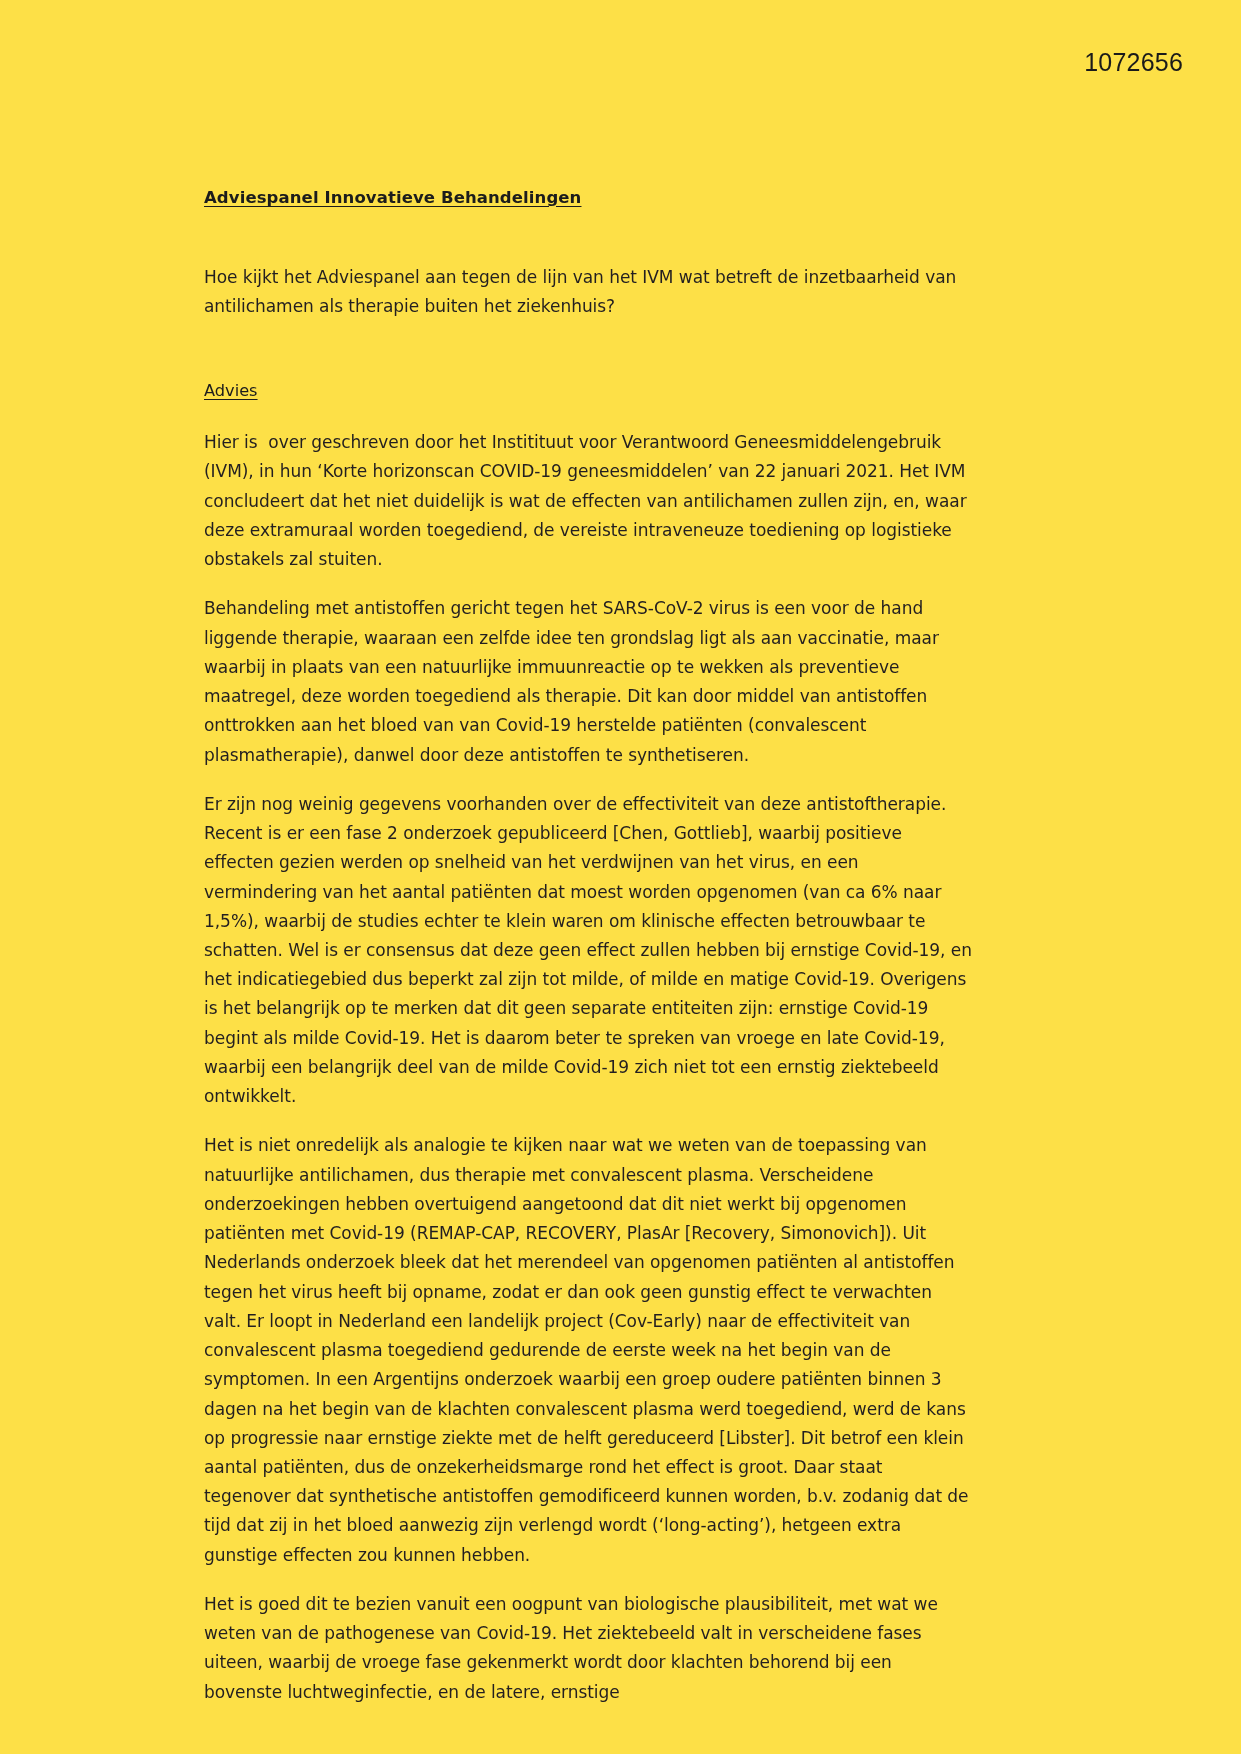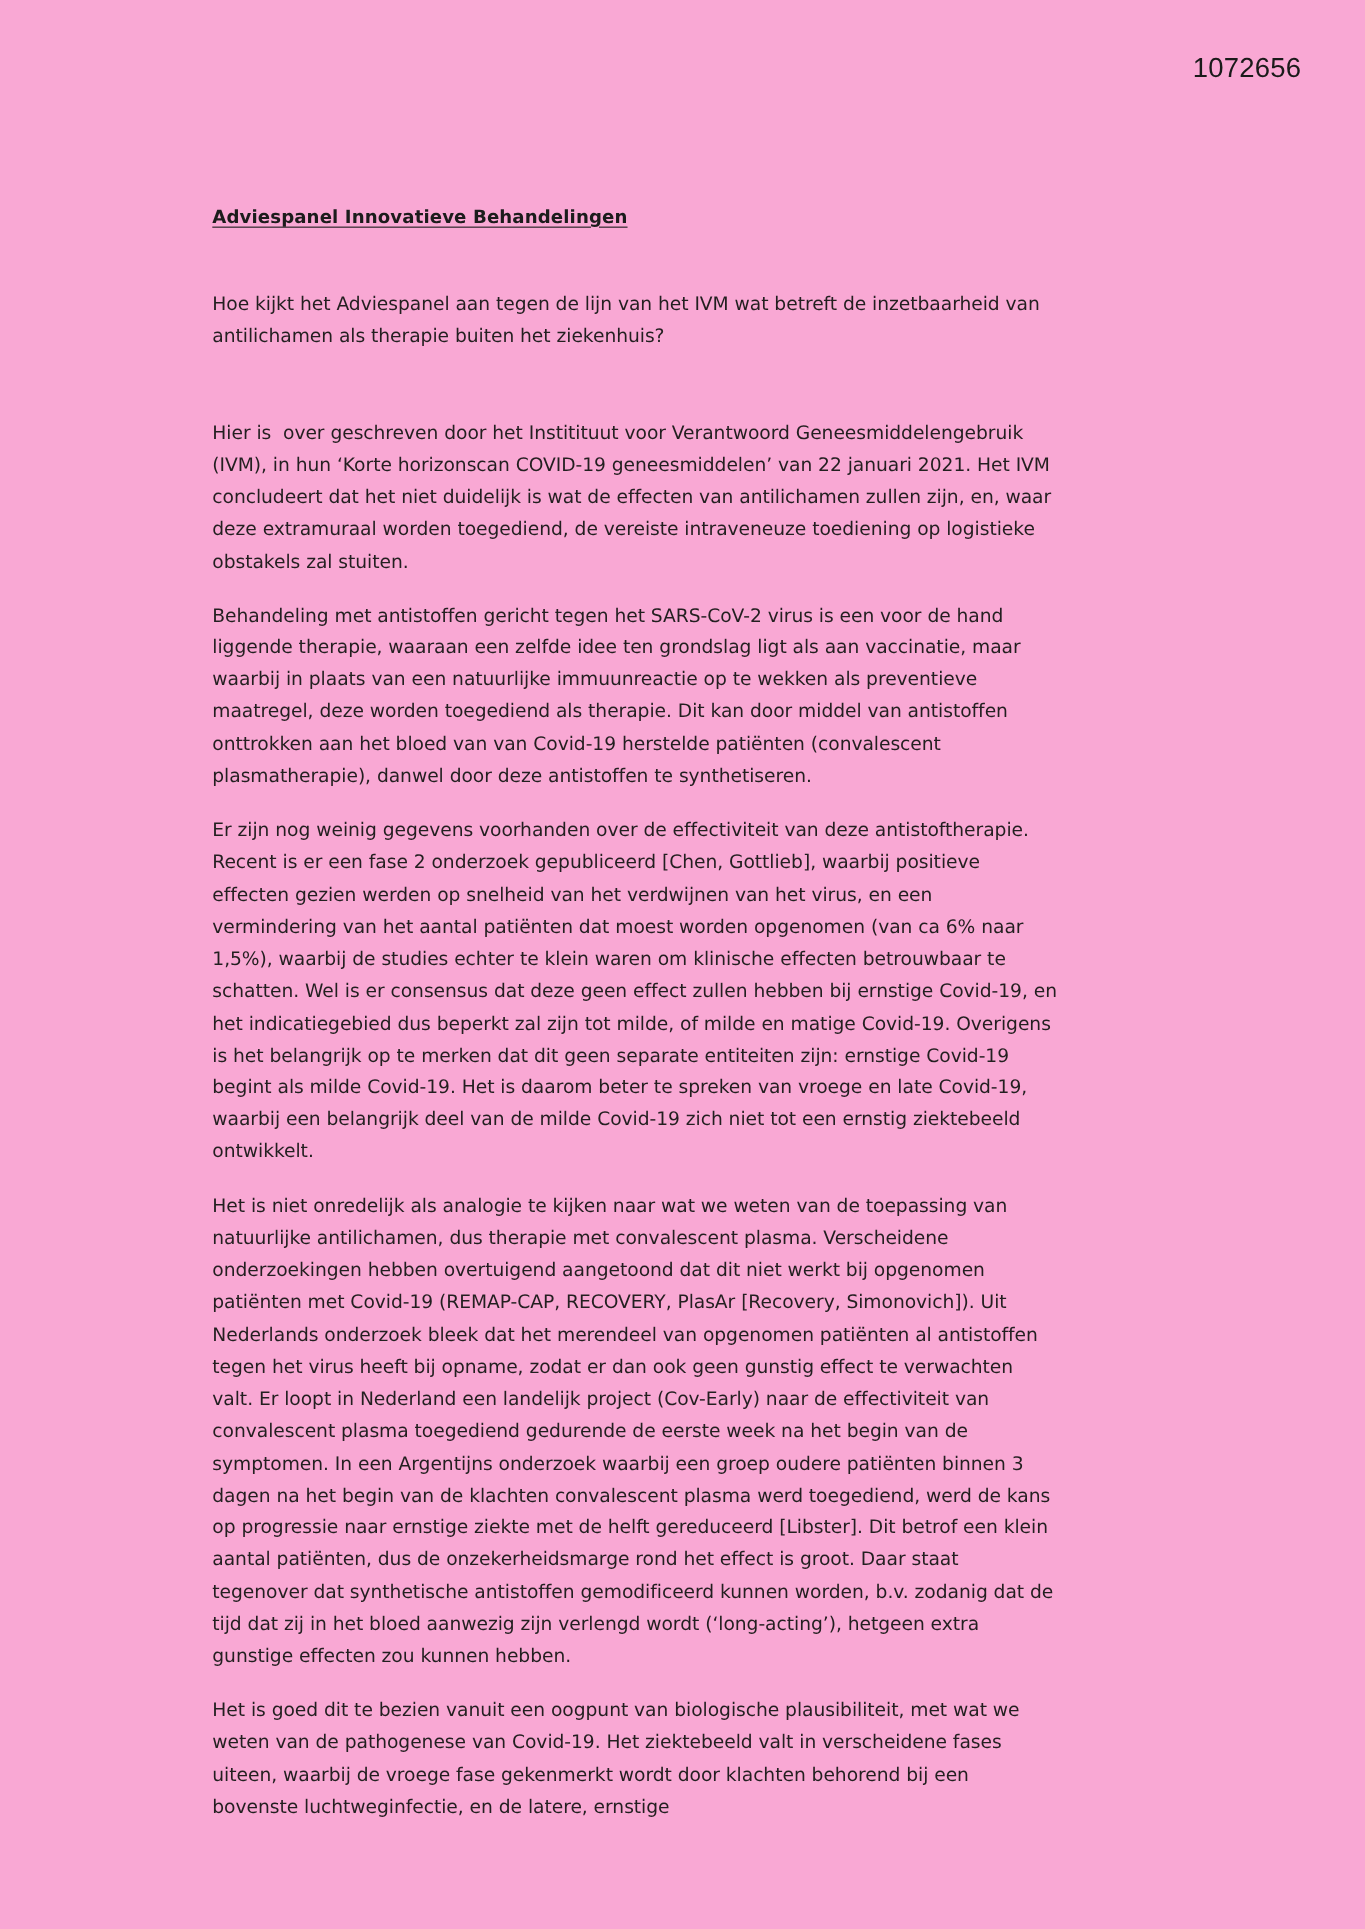--- a/index.html
+++ b/index.html
@@ -9,37 +9,37 @@
     background: #ffffff;
   }
   body {
     font-family: "DejaVu Sans", "Liberation Sans", sans-serif;
     color: #231f20;
   }
   .page {
     position: relative;
     width: 1241px;
     height: 1754px;
-    background: #f9a8d4;
+    background: #fde047;
     overflow: hidden;
     box-sizing: border-box;
   }
   .page-number {
     position: absolute;
     top: 48px;
     right: 58px;
     font-family: "Liberation Sans", sans-serif;
     font-size: 25px;
     letter-spacing: 0.2px;
     color: #1a1a1a;
     white-space: nowrap;
   }
   .content {
     position: absolute;
-    left: 193px;
+    left: 204px;
     top: 186px;
     width: 770px;
   }
   .doc-title {
     font-family: "DejaVu Sans", sans-serif;
     font-size: 16.5px;
     font-weight: bold;
     text-decoration: underline;
     text-underline-offset: 3px;
     letter-spacing: 0.1px;
@@ -87,20 +87,23 @@
 
     <div class="title-row">
       <div class="doc-title">Adviespanel Innovatieve Behandelingen</div>
     </div>
 
 
     <div class="question-block">
       <p class="body-text">Hoe kijkt het Adviespanel aan tegen de lijn van het IVM wat betreft de inzetbaarheid van antilichamen als therapie buiten het ziekenhuis?</p>
     </div>
 
+    <div class="heading-advies-row">
+      <div class="section-heading">Advies</div>
+    </div>
 
     <p class="body-text">Hier is  over geschreven door het Institituut voor Verantwoord Geneesmiddelengebruik (IVM), in hun ‘Korte horizonscan COVID-19 geneesmiddelen’ van 22 januari 2021. Het IVM concludeert dat het niet duidelijk is wat de effecten van antilichamen zullen zijn, en, waar deze extramuraal worden toegediend, de vereiste intraveneuze toediening op logistieke obstakels zal stuiten.</p>
     <p class="body-text">Behandeling met antistoffen gericht tegen het SARS-CoV-2 virus is een voor de hand liggende therapie, waaraan een zelfde idee ten grondslag ligt als aan vaccinatie, maar waarbij in plaats van een natuurlijke immuunreactie op te wekken als preventieve maatregel, deze worden toegediend als therapie. Dit kan door middel van antistoffen onttrokken aan het bloed van van Covid-19 herstelde patiënten (convalescent plasmatherapie), danwel door deze antistoffen te synthetiseren.</p>
     <p class="body-text">Er zijn nog weinig gegevens voorhanden over de effectiviteit van deze antistoftherapie. Recent is er een fase 2 onderzoek gepubliceerd [Chen, Gottlieb], waarbij positieve effecten gezien werden op snelheid van het verdwijnen van het virus, en een vermindering van het aantal patiënten dat moest worden opgenomen (van ca 6% naar 1,5%), waarbij de studies echter te klein waren om klinische effecten betrouwbaar te schatten. Wel is er consensus dat deze geen effect zullen hebben bij ernstige Covid-19, en het indicatiegebied dus beperkt zal zijn tot milde, of milde en matige Covid-19. Overigens is het belangrijk op te merken dat dit geen separate entiteiten zijn: ernstige Covid-19 begint als milde Covid-19. Het is daarom beter te spreken van vroege en late Covid-19, waarbij een belangrijk deel van de milde Covid-19 zich niet tot een ernstig ziektebeeld ontwikkelt.</p>
     <p class="body-text">Het is niet onredelijk als analogie te kijken naar wat we weten van de toepassing van natuurlijke antilichamen, dus therapie met convalescent plasma. Verscheidene onderzoekingen hebben overtuigend aangetoond dat dit niet werkt bij opgenomen patiënten met Covid-19 (REMAP-CAP, RECOVERY, PlasAr [Recovery, Simonovich]). Uit Nederlands onderzoek bleek dat het merendeel van opgenomen patiënten al antistoffen tegen het virus heeft bij opname, zodat er dan ook geen gunstig effect te verwachten valt. Er loopt in Nederland een landelijk project (Cov-Early) naar de effectiviteit van convalescent plasma toegediend gedurende de eerste week na het begin van de symptomen. In een Argentijns onderzoek waarbij een groep oudere patiënten binnen 3 dagen na het begin van de klachten convalescent plasma werd toegediend, werd de kans op progressie naar ernstige ziekte met de helft gereduceerd [Libster]. Dit betrof een klein aantal patiënten, dus de onzekerheidsmarge rond het effect is groot. Daar staat tegenover dat synthetische antistoffen gemodificeerd kunnen worden, b.v. zodanig dat de tijd dat zij in het bloed aanwezig zijn verlengd wordt (‘long-acting’), hetgeen extra gunstige effecten zou kunnen hebben.</p>
     <p class="body-text">Het is goed dit te bezien vanuit een oogpunt van biologische plausibiliteit, met wat we weten van de pathogenese van Covid-19. Het ziektebeeld valt in verscheidene fases uiteen, waarbij de vroege fase gekenmerkt wordt door klachten behorend bij een bovenste luchtweginfectie, en de latere, ernstige</p>
 
   </div>
 </div>
 

